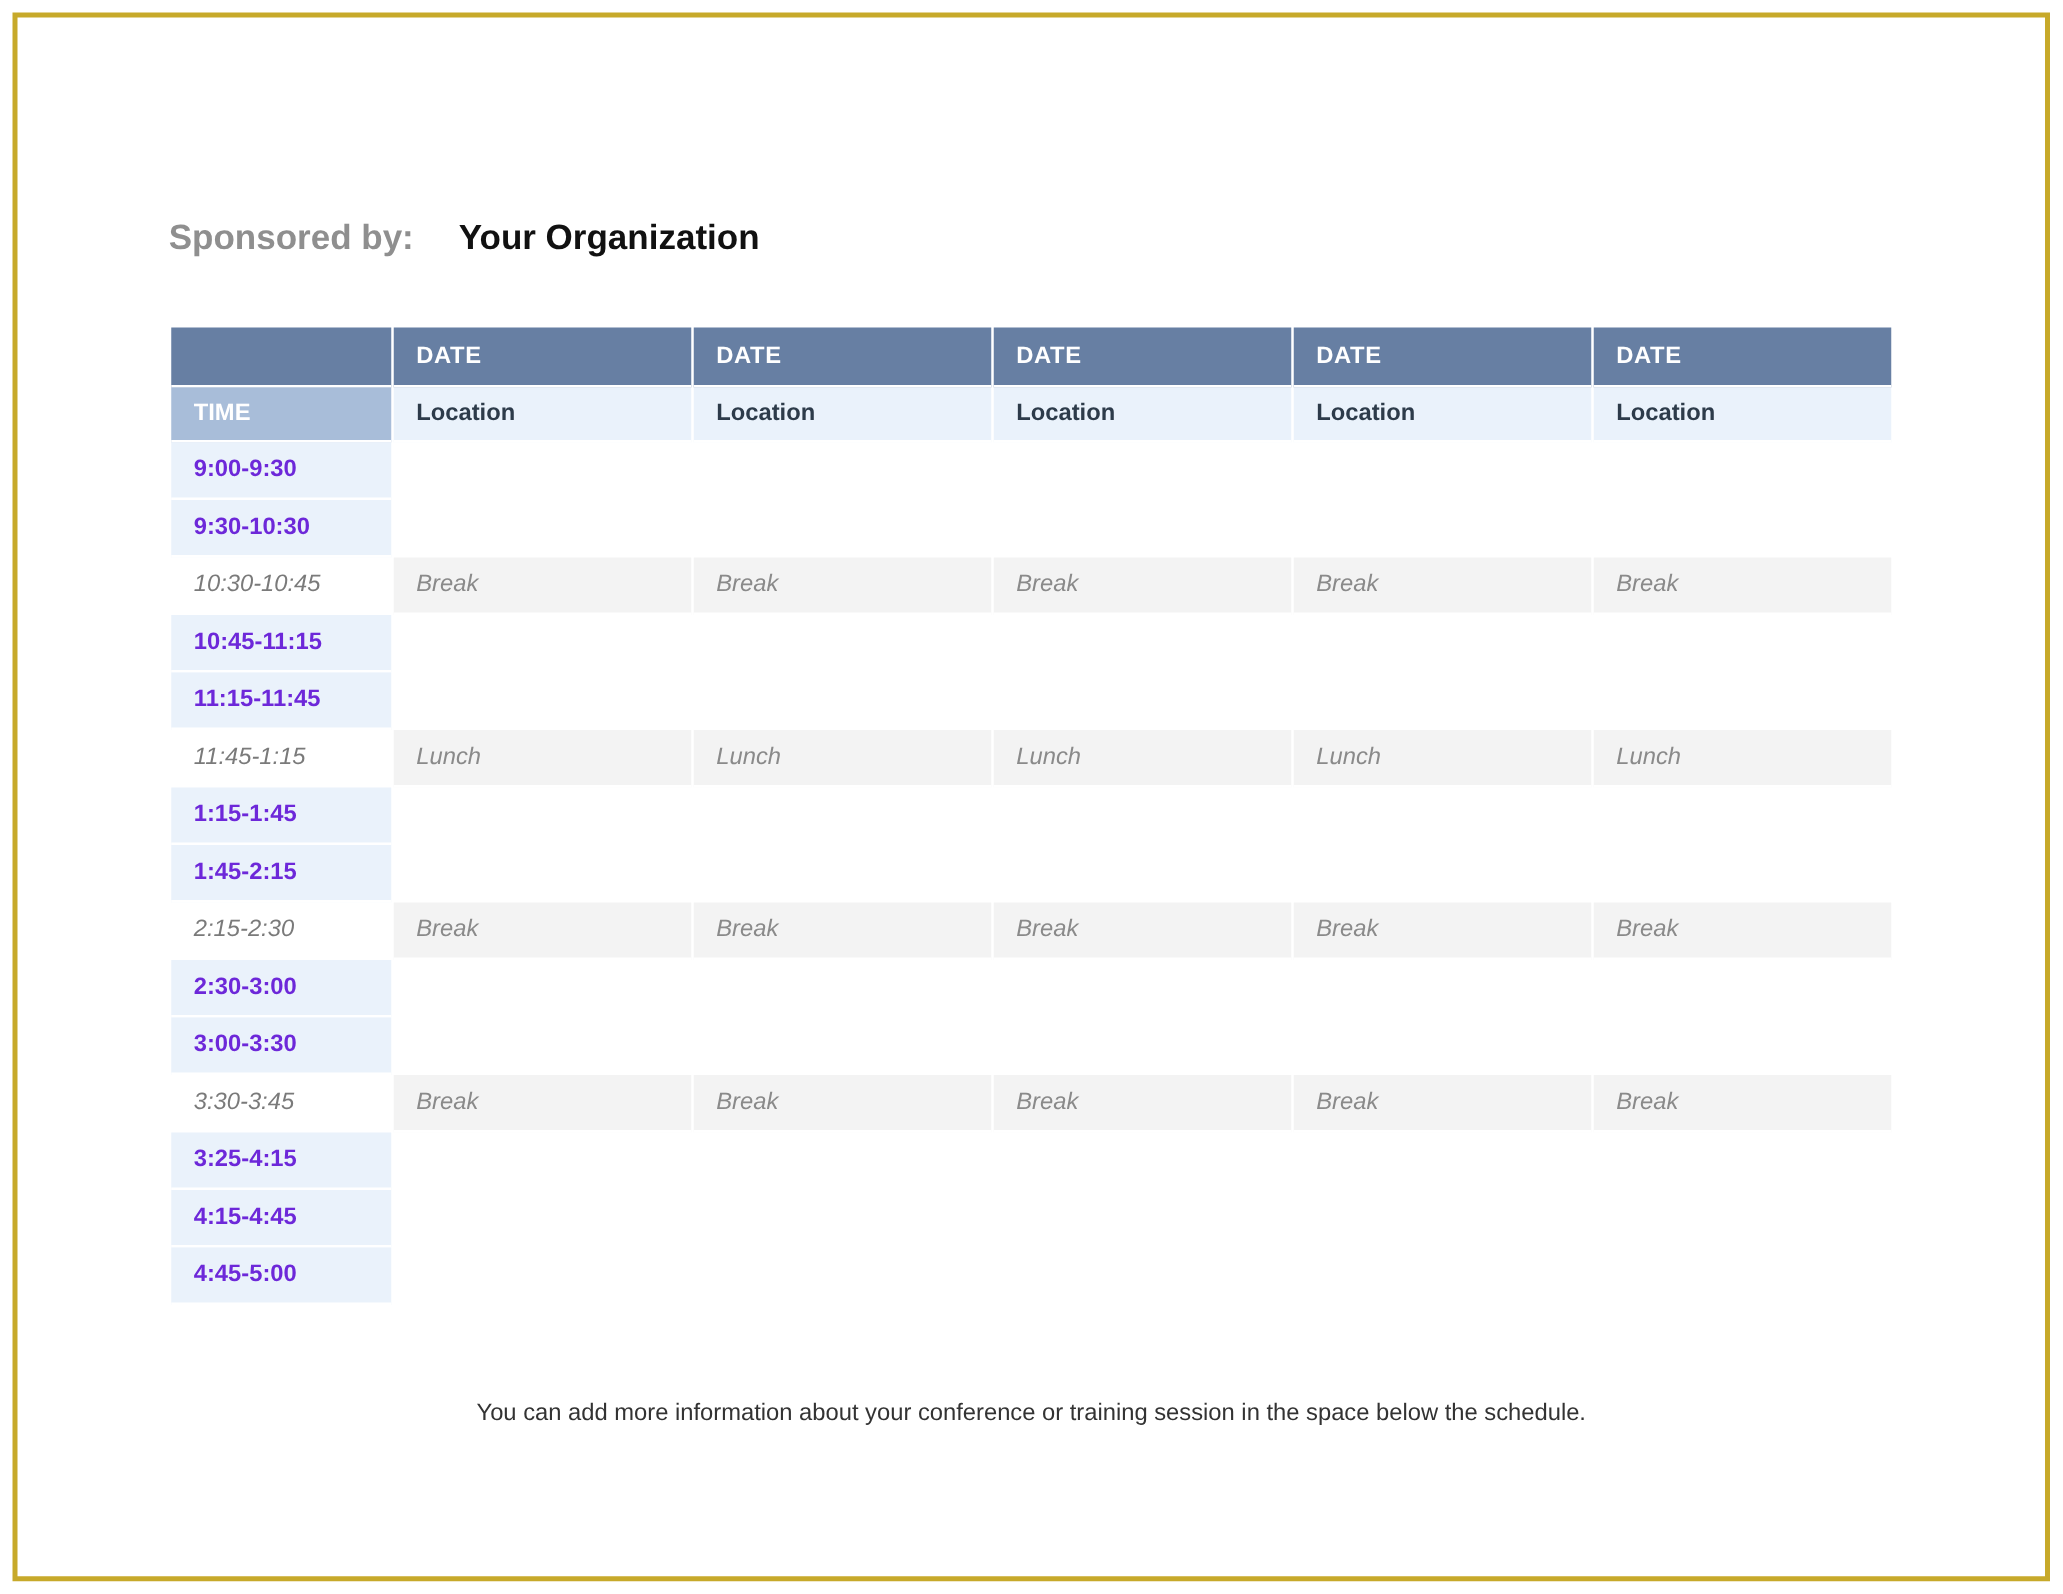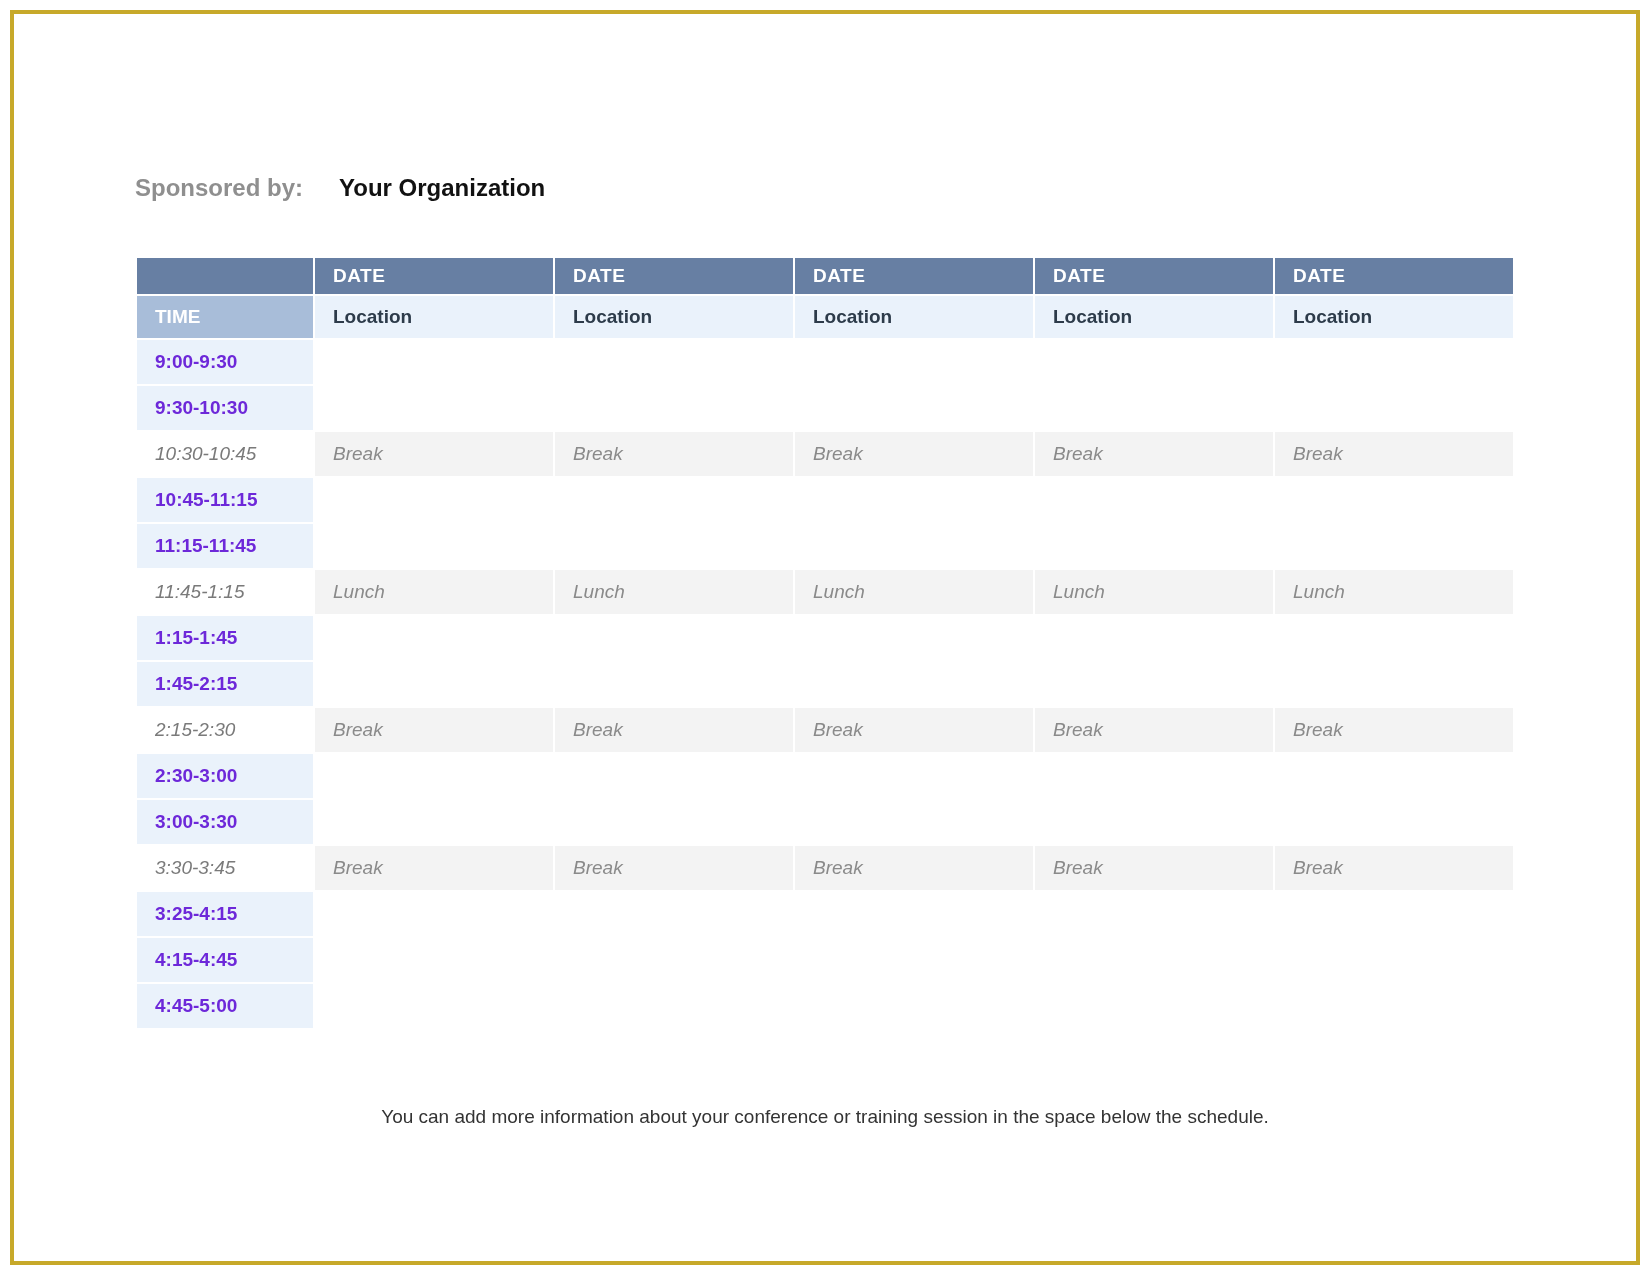--- a/index.html
+++ b/index.html
@@ -26,21 +26,21 @@
     justify-content: space-between;
     margin-bottom: 56px;
   }
   .title {
     font-size: 44px;
     font-weight: 700;
     color: #111;
     letter-spacing: 0.2px;
   }
   .sponsor {
-    font-size: 24px;
+    font-size: 28px;
     display: flex;
     align-items: baseline;
     gap: 36px;
   }
   .sponsor-label {
     color: #8f8f8f;
     font-weight: 600;
   }
   .sponsor-org {
     color: #111;
@@ -64,21 +64,21 @@
   }
   col.col-time { width: 176px; }
   col.col-day  { width: auto; }
 
   
   tr.hdr1 th {
     background: #677fa3;
     color: #ffffff;
     font-weight: 700;
     letter-spacing: 0.5px;
-    height: 38px;
+    height: 48px;
   }
   tr.hdr1 th.corner { background: #677fa3; }
 
   
   tr.hdr2 th {
     background: #eaf2fb;
     color: #2d3b4a;
     font-weight: 700;
     height: 44px;
   }

